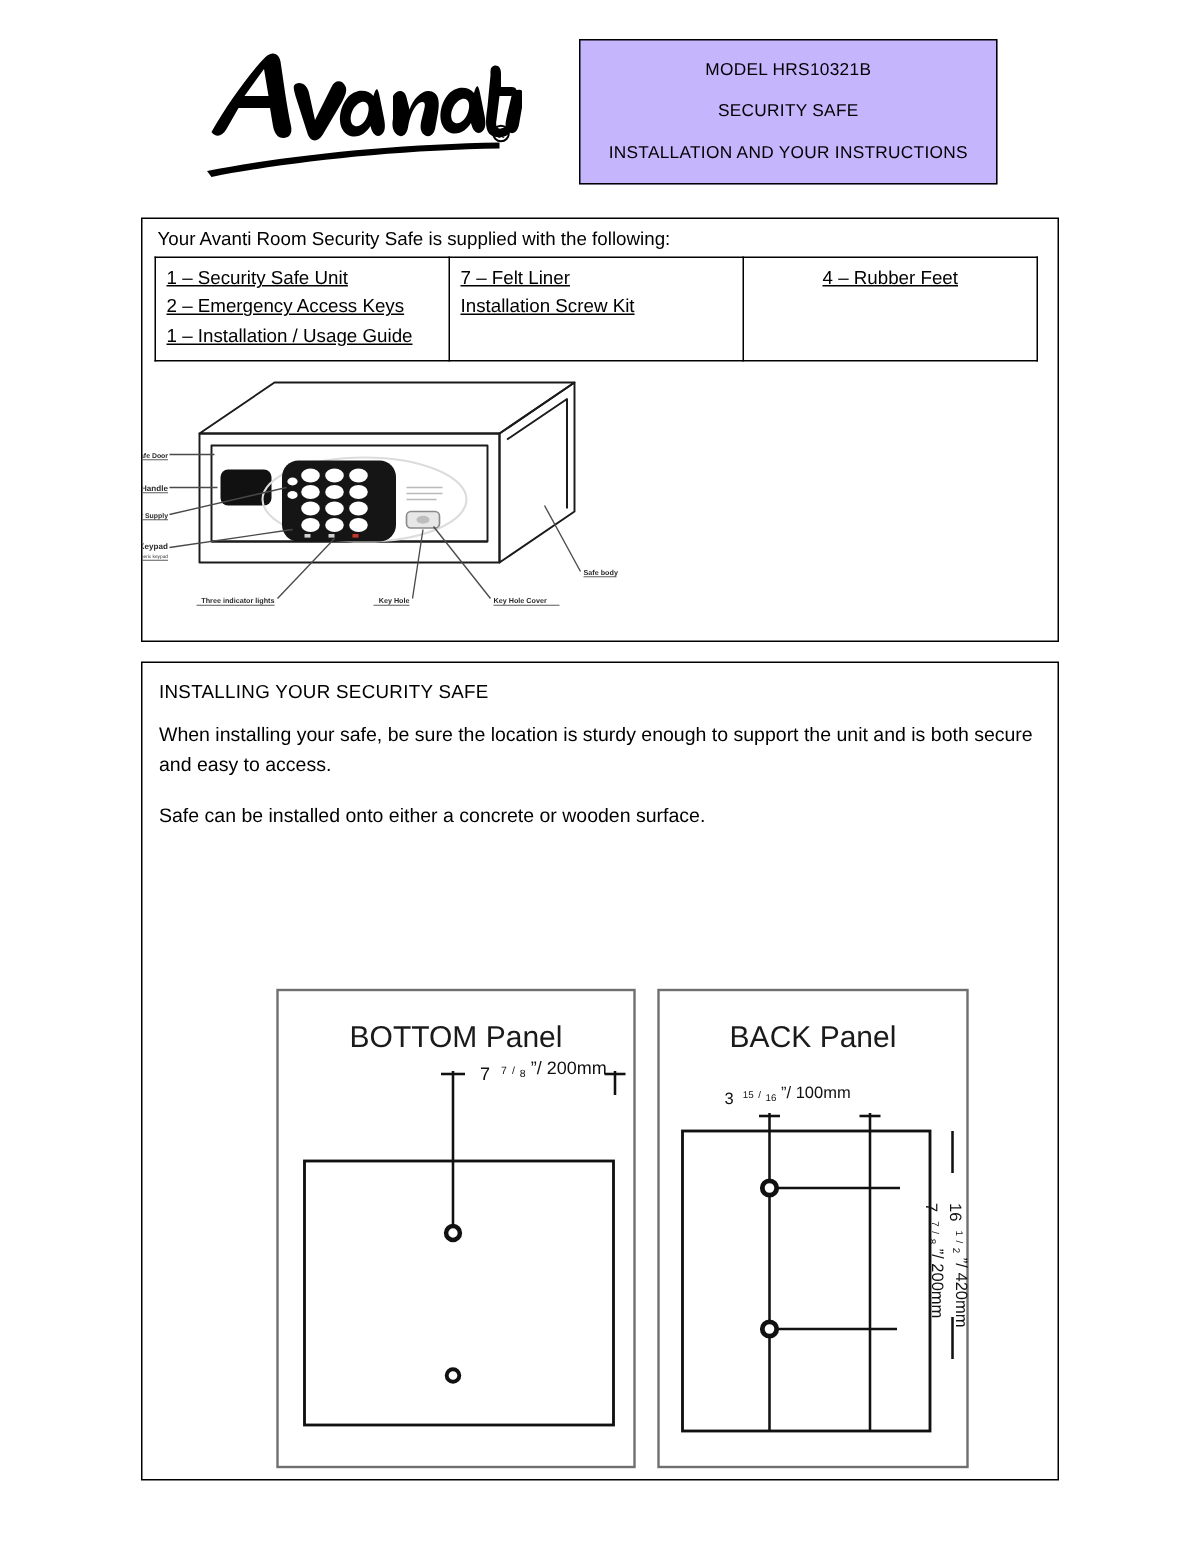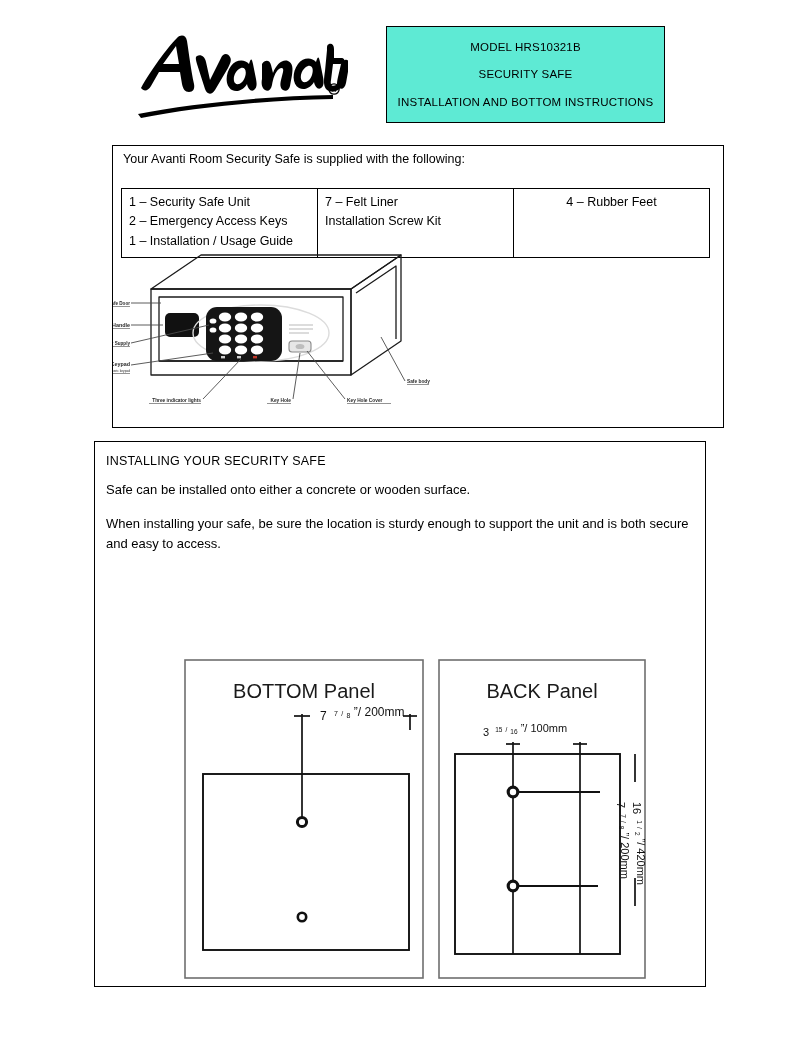--- a/index.html
+++ b/index.html
@@ -29,56 +29,56 @@
     left: 133px; top: 26px;
     width: 215px; height: 96px;
   }
   .logo-wrap svg { display: block; }
 
   .title-box {
     position: absolute;
     left: 386px; top: 26px;
     width: 279px; height: 97px;
     border: 1px solid #000;
-    background: #5eead4;
+    background: #c4b5fd;
     display: flex;
     flex-direction: column;
     justify-content: space-around;
     align-items: center;
     padding: 6px 4px;
   }
   .title-line {
     font-size: 11.5px;
     letter-spacing: 0.2px;
     text-align: center;
     white-space: nowrap;
   }
 
   
   .box1 {
     position: absolute;
     left: 94px; top: 145px;
     width: 612px; height: 283px;
     border: 1.4px solid #000;
     background: #fff;
-    margin-left: 18px;
   }
   .supplied-head {
     position: absolute;
     left: 0; top: 0;
     width: 100%;
     padding: 6px 10px 5px 10px;
     font-size: 12.5px;
   }
   .supplied-table {
     position: absolute;
-    left: 8px; top: 42px;
+    left: 8px; top: 25px;
     width: 588px;
     border-collapse: collapse;
     table-layout: fixed;
+    text-decoration: underline;
   }
   .supplied-table td {
     border: 1px solid #000;
     vertical-align: top;
     padding: 4px 7px 6px 7px;
     font-size: 12.5px;
     line-height: 1.55;
     height: 52px;
   }
   .supplied-table td:nth-child(1) { width: 196px; }
@@ -155,21 +155,21 @@
         <g>
           <circle cx="201" cy="63" r="5.2" fill="none" stroke="#000" stroke-width="1.3"></circle>
           <text x="201" y="66.3" font-family="'Liberation Serif', serif" font-size="7" text-anchor="middle" fill="#000">R</text>
         </g>
       </svg>
     </div>
 
     <div class="title-box">
       <div class="title-line">MODEL   HRS10321B</div>
       <div class="title-line">SECURITY SAFE</div>
-      <div class="title-line">INSTALLATION AND BOTTOM INSTRUCTIONS</div>
+      <div class="title-line">INSTALLATION AND YOUR INSTRUCTIONS</div>
     </div>
   </div>
 
   <div class="box1">
 
     <div class="supplied-head">Your Avanti Room Security Safe is supplied with the following:</div>
 
     <table class="supplied-table">
       <tbody>
           <tr>
@@ -283,22 +283,22 @@
         </g>
       </svg>
     </div>
   </div>
 
   <div class="box2">
 
     <div class="install-title">INSTALLING YOUR SECURITY SAFE</div>
 
     <div class="install-body">
+      <p>When installing your safe, be sure the location is sturdy enough to support the unit and is both secure and easy to access.</p>
       <p>Safe can be installed onto either a concrete or wooden surface.</p>
-      <p>When installing your safe, be sure the location is sturdy enough to support the unit and is both secure and easy to access.</p>
     </div>
 
     <div class="panels">
       <svg width="612" height="330" viewBox="0 0 612 330">
 
         <g>
           <rect x="90" y="6" width="238" height="318" fill="#fff" stroke="#6f6f6f" stroke-width="1.6"></rect>
           <text x="209" y="44" font-family="'Liberation Sans', sans-serif" font-size="20" text-anchor="middle" fill="#1a1a1a">BOTTOM Panel</text>
 
           <g stroke="#111" stroke-width="1.7" fill="none">

